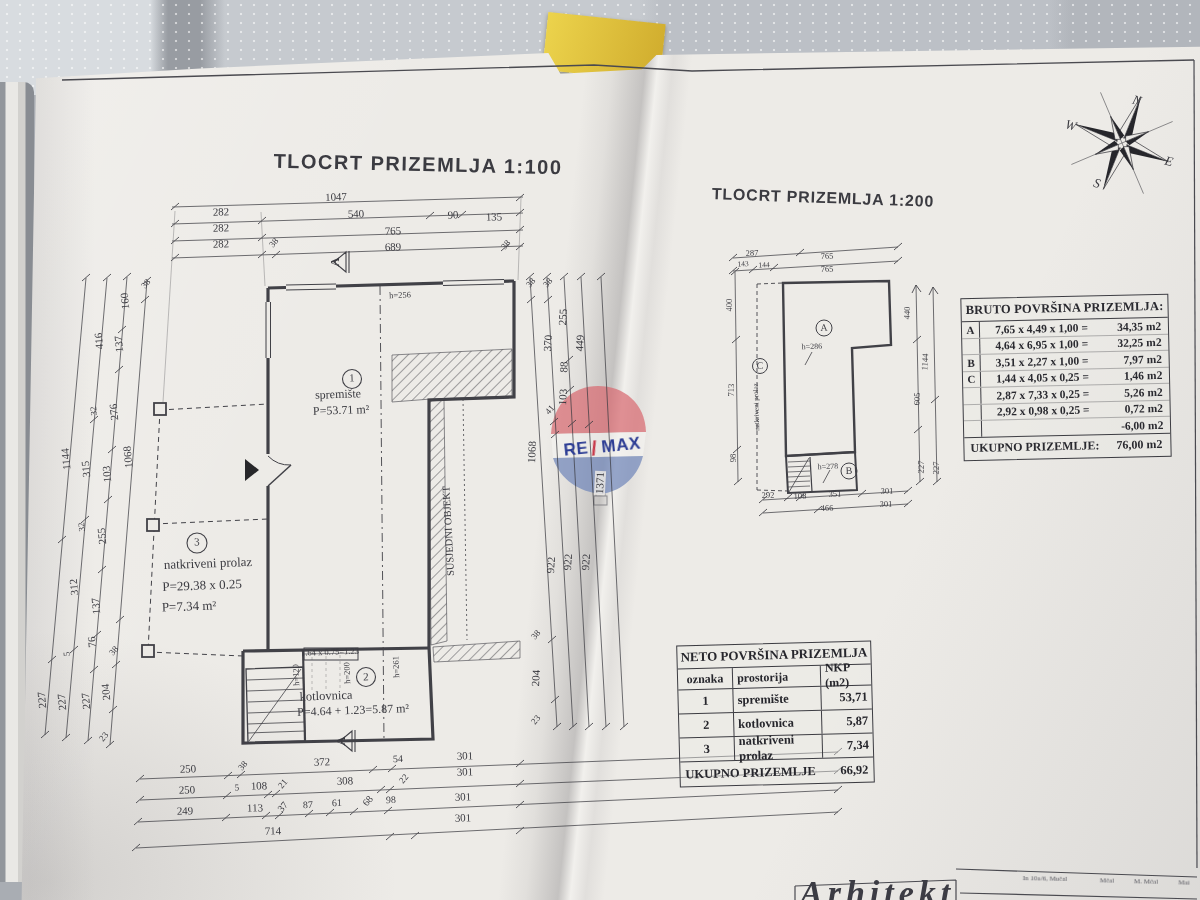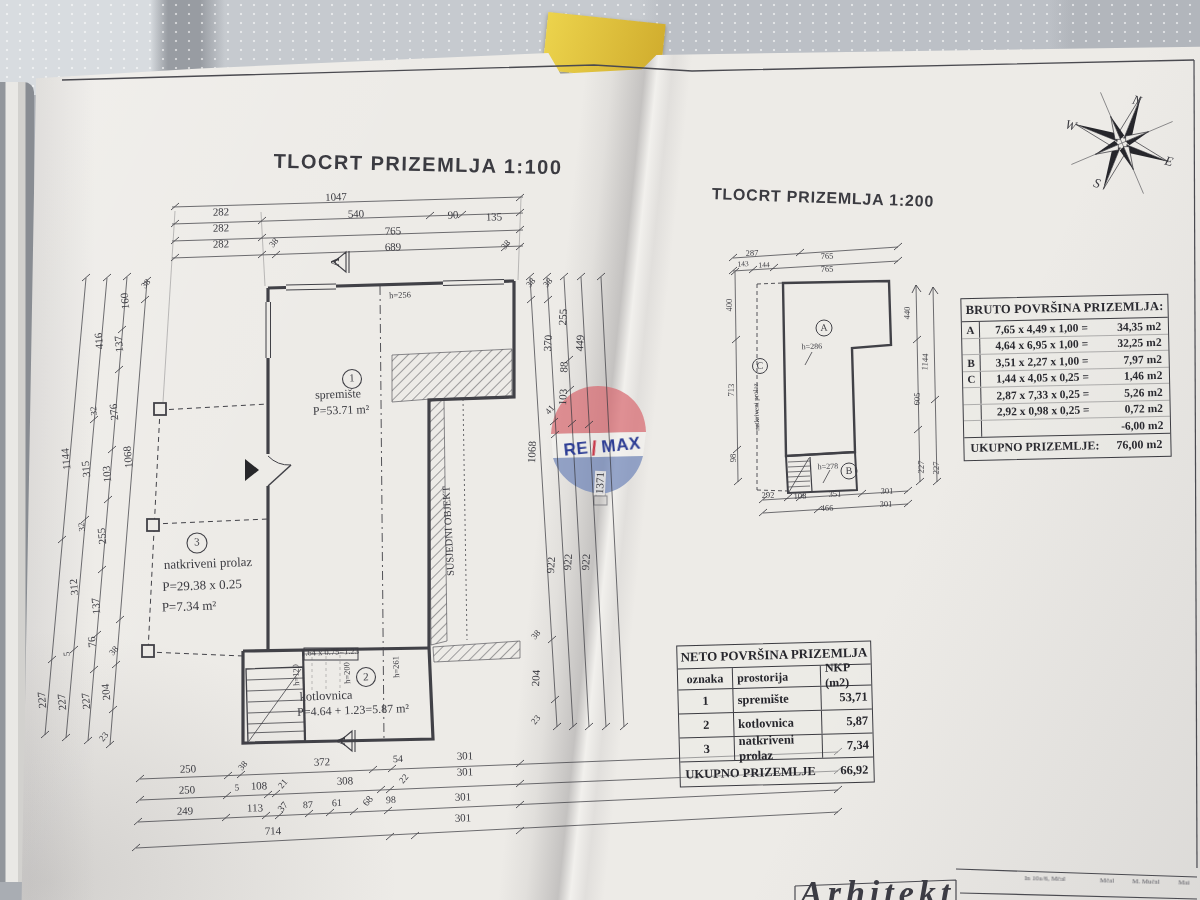--- a/index.html
+++ b/index.html
@@ -364,23 +364,23 @@
       <div class="label" style="left: 887px; top: 491px; font-size: 8.5px; transform: translate(-50%, -50%) rotate(-2deg);">301</div>
       <div class="label" style="left: 827px; top: 508px; font-size: 8.5px; transform: translate(-50%, -50%) rotate(-2deg);">466</div>
       <div class="label" style="left: 886px; top: 504px; font-size: 8.5px; transform: translate(-50%, -50%) rotate(-2deg);">301</div>
       <div class="label" style="left: 1137px; top: 100px; font-size: 13px; font-style: italic; transform: translate(-50%, -50%) rotate(15deg);">N</div>
       <div class="label" style="left: 1071px; top: 125px; font-size: 13px; font-style: italic; transform: translate(-50%, -50%) rotate(15deg);">W</div>
       <div class="label" style="left: 1169px; top: 161px; font-size: 13px; font-style: italic; transform: translate(-50%, -50%) rotate(15deg);">E</div>
       <div class="label" style="left: 1097px; top: 183px; font-size: 13px; font-style: italic; transform: translate(-50%, -50%) rotate(15deg);">S</div>
       <div class="label sans remax-blue" style="left: 576px; top: 449px; font-size: 17px; font-weight: 800; transform: translate(-50%, -50%) rotate(-6deg);">RE</div>
       <div class="label sans remax-red" style="left: 594px; top: 448px; font-size: 21px; font-weight: 800; transform: translate(-50%, -50%) rotate(-6deg);">/</div>
       <div class="label sans remax-blue" style="left: 621px; top: 445px; font-size: 17px; font-weight: 800; transform: translate(-50%, -50%) rotate(-6deg);">MAX</div>
-      <div class="label blurry" style="left: 1045px; top: 879px; font-size: 7px; transform: translate(-50%, -50%) rotate(1deg);">In 10a/6, Mčal</div>
+      <div class="label blurry" style="left: 1045px; top: 879px; font-size: 7px; transform: translate(-50%, -50%) rotate(1deg);">In 10a/6, Mučal</div>
       <div class="label blurry" style="left: 1107px; top: 881px; font-size: 7px; transform: translate(-50%, -50%) rotate(1deg);">Mčal</div>
-      <div class="label blurry" style="left: 1146px; top: 882px; font-size: 7px; transform: translate(-50%, -50%) rotate(1deg);">M. Mučal</div>
+      <div class="label blurry" style="left: 1146px; top: 882px; font-size: 7px; transform: translate(-50%, -50%) rotate(1deg);">M. Mčal</div>
       <div class="label blurry" style="left: 1184px; top: 883px; font-size: 7px; transform: translate(-50%, -50%) rotate(1deg);">Mai</div>
     </div>
 
   <div class="bruto">
     <div class="bruto-title">BRUTO POVRŠINA PRIZEMLJA:</div>
     <div class="bruto-body" id="bruto-body">
         <div class="brow">
           <span class="k">A</span>
           <span class="e">7,65  x  4,49  x  1,00  =</span>
           <span class="v">34,35</span>

